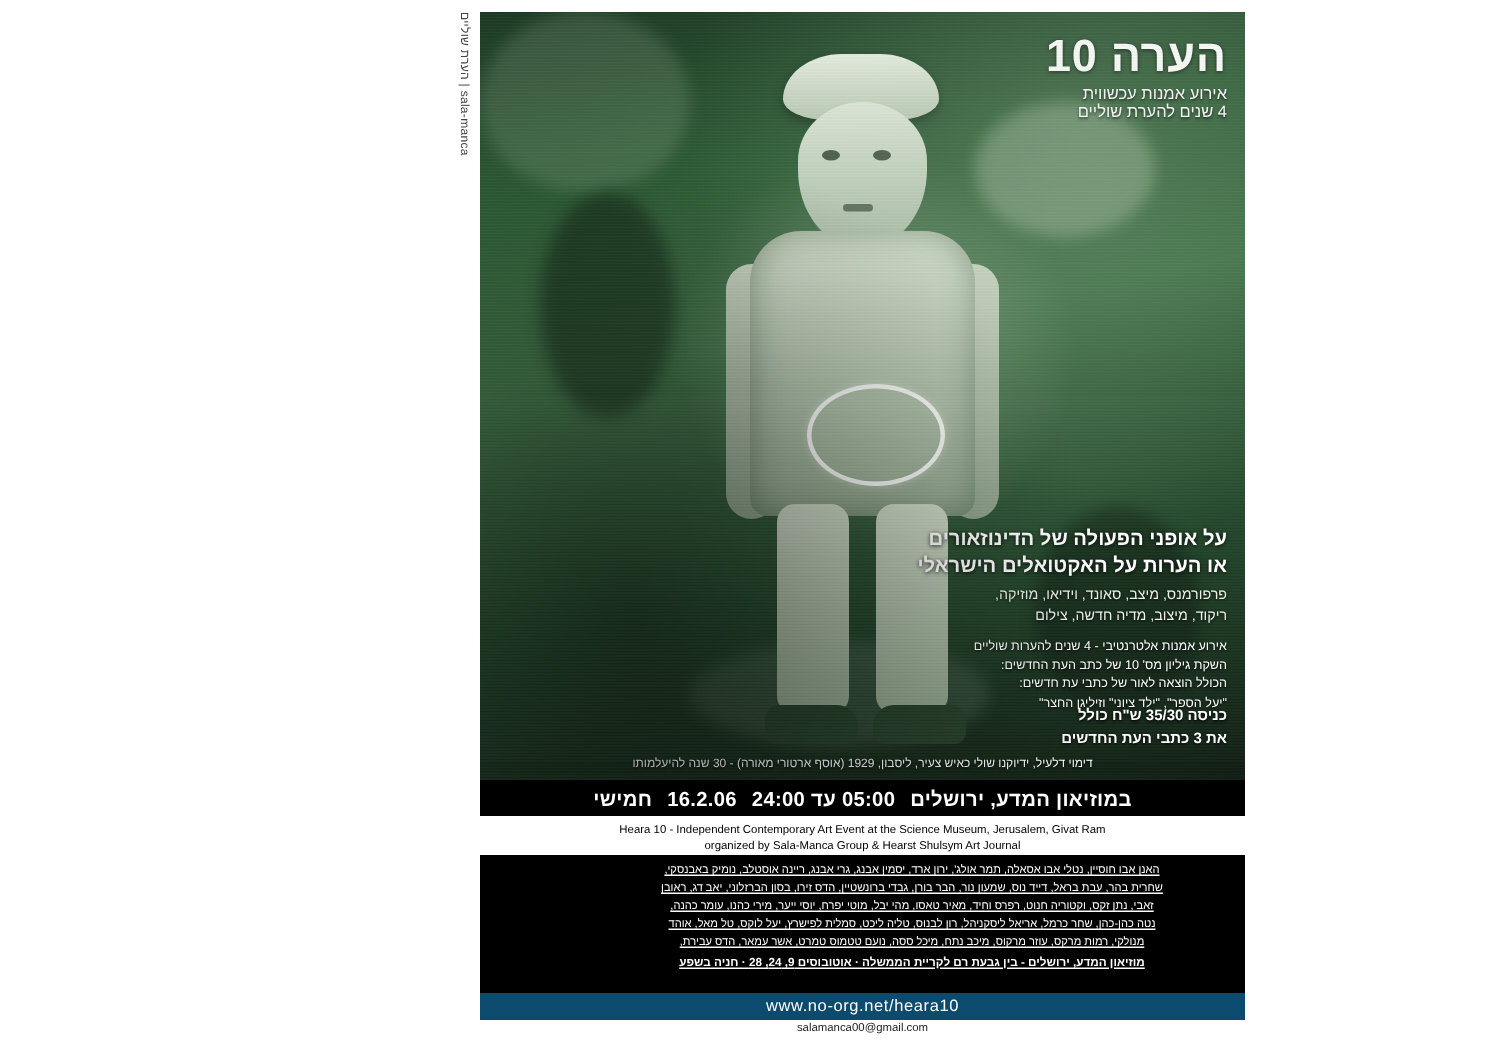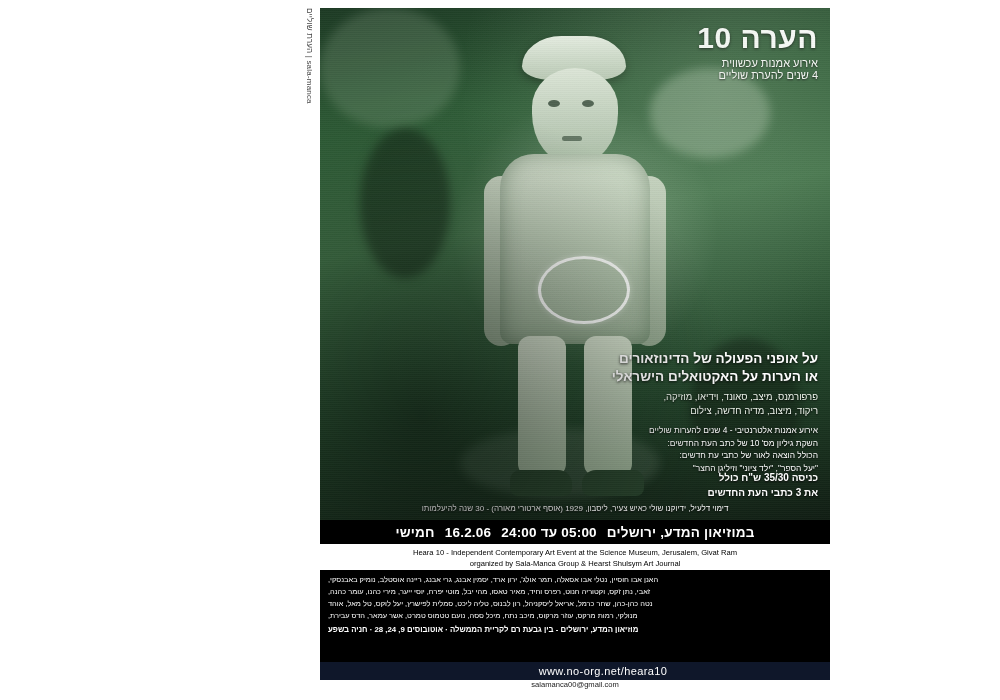--- a/index.html
+++ b/index.html
@@ -173,31 +173,31 @@
     position: absolute; left: 0; top: 536px; width: 510px; height: 26px;
     background: #ffffff; color: #000;
     text-align: center; font-size: 7.6px; line-height: 1.5;
     padding-top: 3px; box-sizing: border-box; font-weight: normal;
   }
 
   
   .band-credits {
     position: absolute; left: 0; top: 562px; width: 576px; height: 92px;
     background: #000; color: #fff; direction: rtl;
-    font-size: 7.4px; line-height: 1.62; text-align: left;
-    padding: 4px 8px 0 8px; box-sizing: border-box;
+    font-size: 7.4px; line-height: 1.62; text-align: center;
+    padding: 4px 8px 0 8px; box-sizing: border-box; text-decoration: underline;
   }
   .band-credits .last { font-weight: bold; font-size: 7.8px; margin-top: 2px; }
 
   
   .band-url {
     position: absolute; left: 0; top: 654px; width: 510px; height: 18px;
-    background: #0f172a; color: #ffffff;
+    background: #0c4a6e; color: #ffffff;
     display: flex; align-items: center; justify-content: center;
-    font-size: 11px; letter-spacing: .4px; padding-left: 28px;
+    font-size: 11px; letter-spacing: .4px;
   }
   .band-mail {
     position: absolute; left: 0; top: 672px; width: 510px; height: 12px;
     background: #ffffff; color: #222;
     display: flex; align-items: flex-start; justify-content: center;
     font-size: 7.6px;
   }
 </style>
 </head>
 <body>
@@ -263,20 +263,21 @@
       <span>חמישי</span>
     </div>
 
     <div class="band-en">
       <div>Heara 10 - Independent Contemporary Art Event at the Science Museum, Jerusalem, Givat Ram</div>
       <div>organized by Sala-Manca Group &amp; Hearst Shulsym Art Journal</div>
     </div>
 
     <div class="band-credits">
       <div>האנן אבו חוסיין, נטלי אבו אסאלה, תמר אולג', ירון ארד, יסמין אבנג, גרי אבנג, ריינה אוסטלב, נומיק באבנסקי,</div>
+      <div>שחרית בהר, עבת בראל, דייד נוס, שמעון נור, הבר בורן, גבדי ברונשטיין, הדס זירו, בסון הברזלוני, יאב דג, ראובן</div>
       <div>זאבי, נתן זקס, וקטוריה חנוט, רפרס וחיד, מאיר טאסו, מהי יבל, מוטי יפרח, יוסי ייער, מירי כהנו, עומר כהנה,</div>
       <div>נטה כהן-כהן, שחר כרמל, אריאל ליסקניהל, רון לבנוס, טליה ליכט, סמלית לפישרץ, יעל לוקס, טל מאל, אוהד</div>
       <div>מנולקי, רמות מרקס, עוזר מרקוס, מיכב נתח, מיכל ססה, נועם טטמוס טמרט, אשר עמאר, הדס עבירת,</div>
       <div class="last">מוזיאון המדע, ירושלים - בין גבעת רם לקריית הממשלה · אוטובוסים 9, 24, 28 · חניה בשפע</div>
     </div>
 
     <div class="band-url">
       <span>www.no-org.net/heara10</span>
     </div>
 

